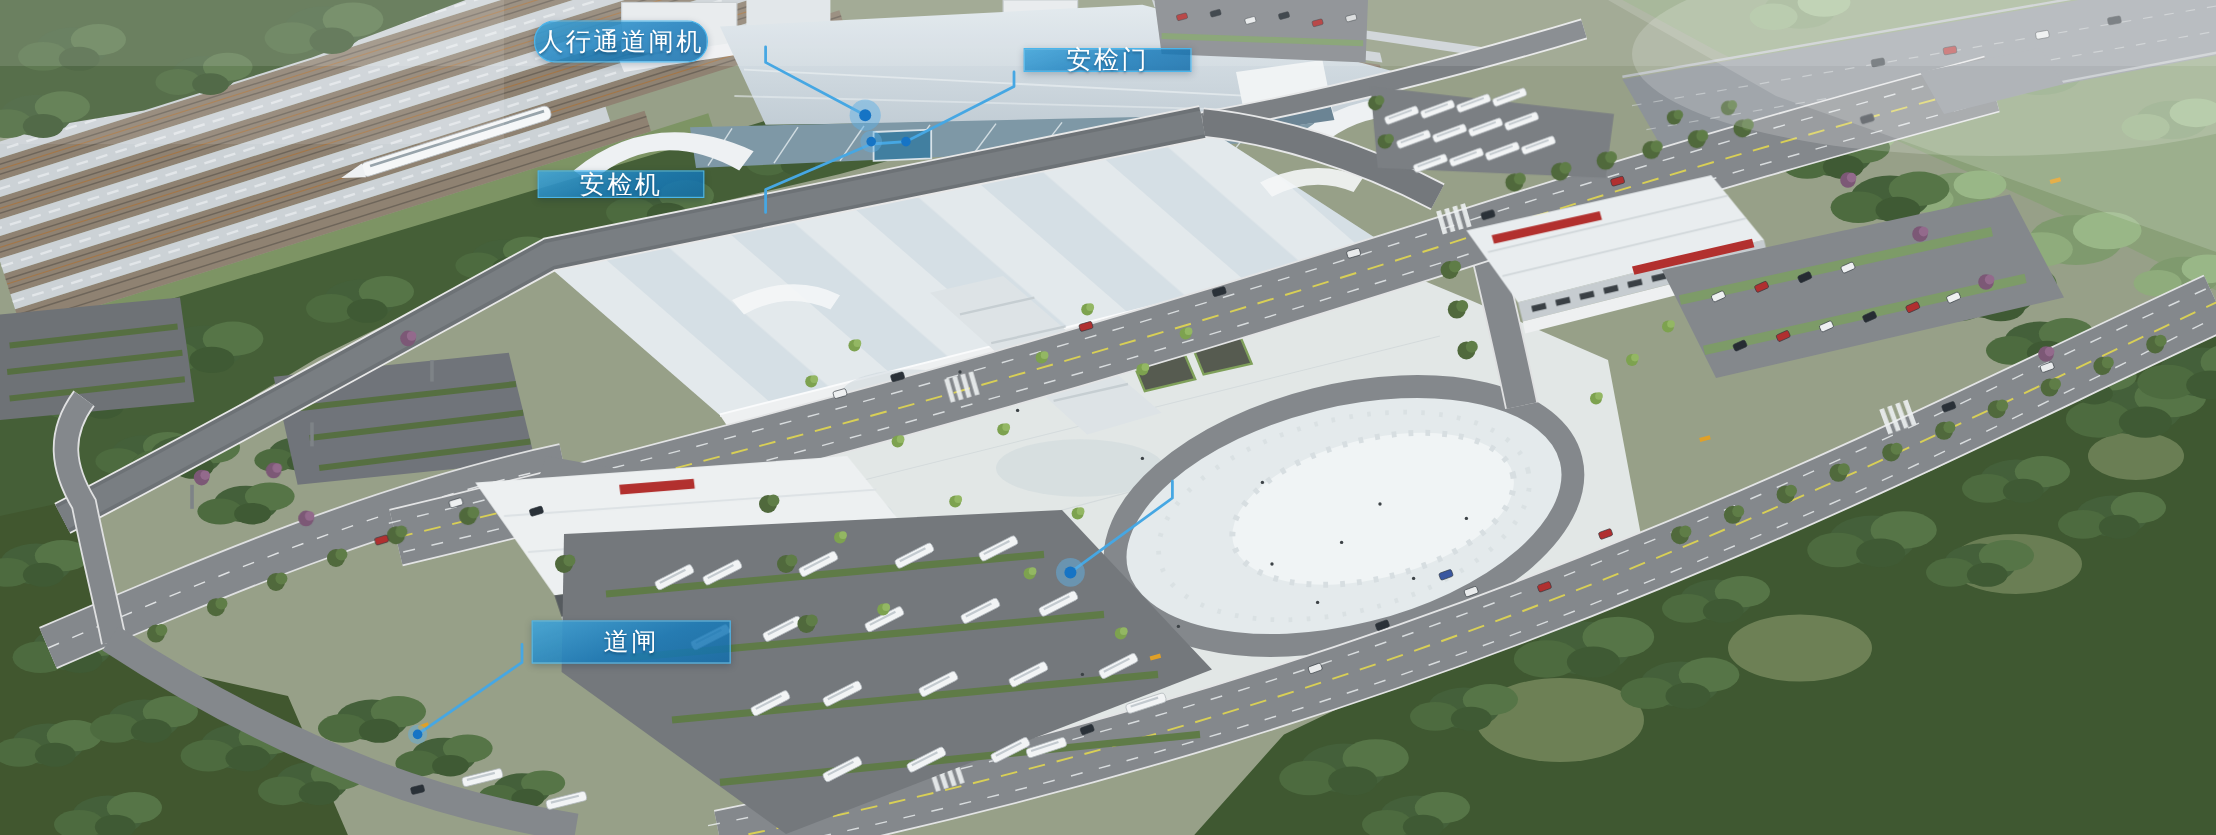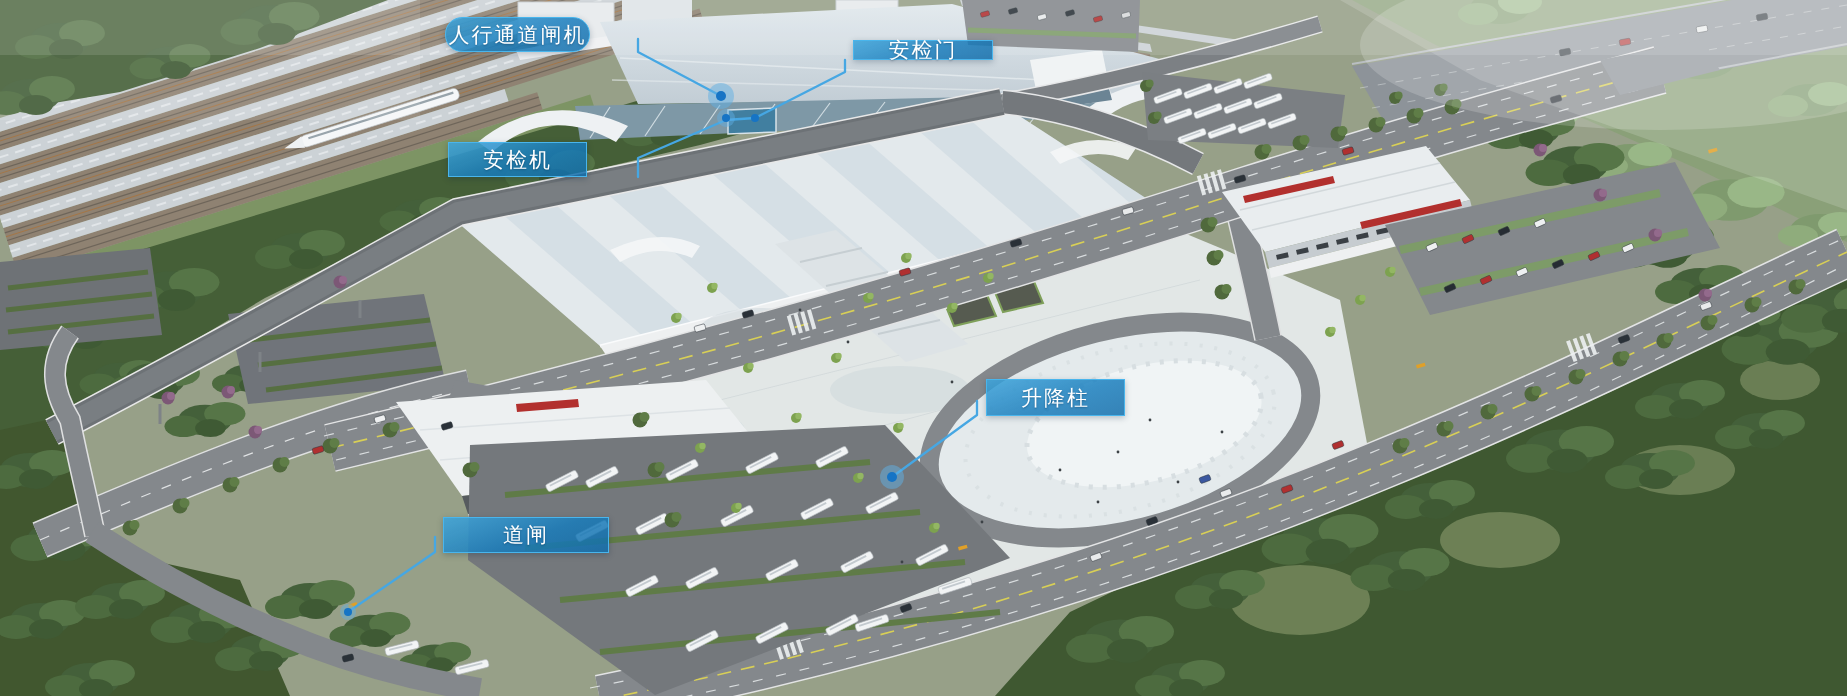--- a/index.html
+++ b/index.html
@@ -9,21 +9,21 @@
     position:absolute;display:flex;align-items:center;justify-content:center;
     color:#fff;font-size:21px;letter-spacing:2px;
     background:linear-gradient(160deg, rgba(62,164,218,0.88) 0%, rgba(23,124,188,0.84) 55%, rgba(16,108,170,0.84) 100%);
     border:1px solid #49b5ec;
     text-shadow:0 1px 2px rgba(0,40,70,0.4);
     box-shadow:0 2px 6px rgba(0,30,60,0.25);
     box-sizing:border-box;
   }
   .co-1{left:445px;top:17px;width:145px;height:35px;border-radius:17px;}
   .co-2{left:853px;top:40px;width:140px;height:20px;}
-  .co-3{left:448px;top:142px;width:139px;height:35px;}
+  .co-3{left:448px;top:142px;width:139px;height:23px;}
   .co-4{left:986px;top:379px;width:139px;height:37px;}
   .co-5{left:443px;top:517px;width:166px;height:36px;}
 </style>
 </head>
 <body>
 
 <div class="stage">
 <svg width="1847" height="696" viewBox="0 0 1847 696">
   <defs>
     <linearGradient id="g1" x1="0" y1="0" x2="0" y2="1">
@@ -631,15 +631,14 @@
           <circle cx="892" cy="477" r="5" fill="#1674c5"></circle>
       <circle cx="348" cy="612" r="8" fill="#5fb0e4" opacity="0.45"></circle>
           <circle cx="348" cy="612" r="4" fill="#1674c5"></circle>
     </g>
   </g>
 </svg>
 
   <div class="callout co-1">人行通道闸机</div>
   <div class="callout co-2">安检门</div>
   <div class="callout co-3">安检机</div>
-  <div class="callout co-4">升降柱</div>
   <div class="callout co-5">道闸</div>
 </div>
 
 </body></html>

